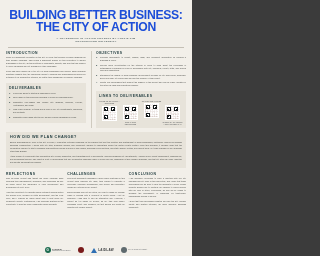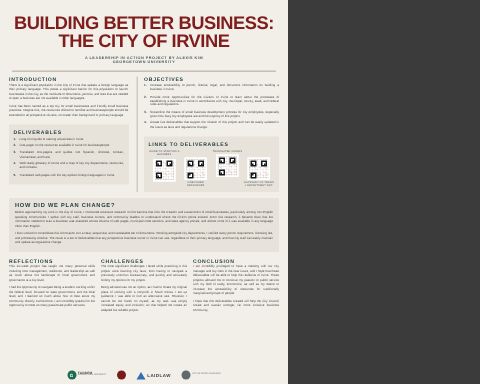--- a/index.html
+++ b/index.html
@@ -14,21 +14,21 @@
     width:192px; height:256px;
     background:#f2efe9;
     position:relative;
     padding:6px 6px 2px 6px;
     display:flex; flex-direction:column;
   }
   
   .header { text-align:center; padding-top:3px; }
   .title {
     font-size:12.2px; line-height:12.4px;
-    font-weight:bold; color:#7f1d1d;
+    font-weight:bold; color:#1d4ed8;
     letter-spacing:-0.3px;
   }
   .title .l2 { display:block; }
   .subtitle {
     margin-top:3px;
     font-size:2.5px; line-height:3.2px;
     letter-spacing:0.35px; color:#4a5a5c; font-weight:bold;
   }
   .rule { height:0.5px; background:#c4bfb5; margin:4px 2px 3px 2px; }
   .sec-head {
@@ -126,21 +126,21 @@
   .logo-txt.big { font-size:3px; letter-spacing:0.3px; }
 </style>
 </head>
 <body>
 
 <div class="poster">
 
   <div class="header">
     <div class="title">
       <span>BUILDING BETTER BUSINESS:</span>
-      <span class="l2">THE CITY OF IRVINE</span>
+      <span class="l2">THE CITY OF ACTION</span>
     </div>
     <div class="subtitle">
       <div>A LEADERSHIP IN ACTION PROJECT BY ALEXIS KIM</div>
       <div>GEORGETOWN UNIVERSITY</div>
     </div>
   </div>
   <div class="rule"></div>
 
   <div class="top-cols">
 

